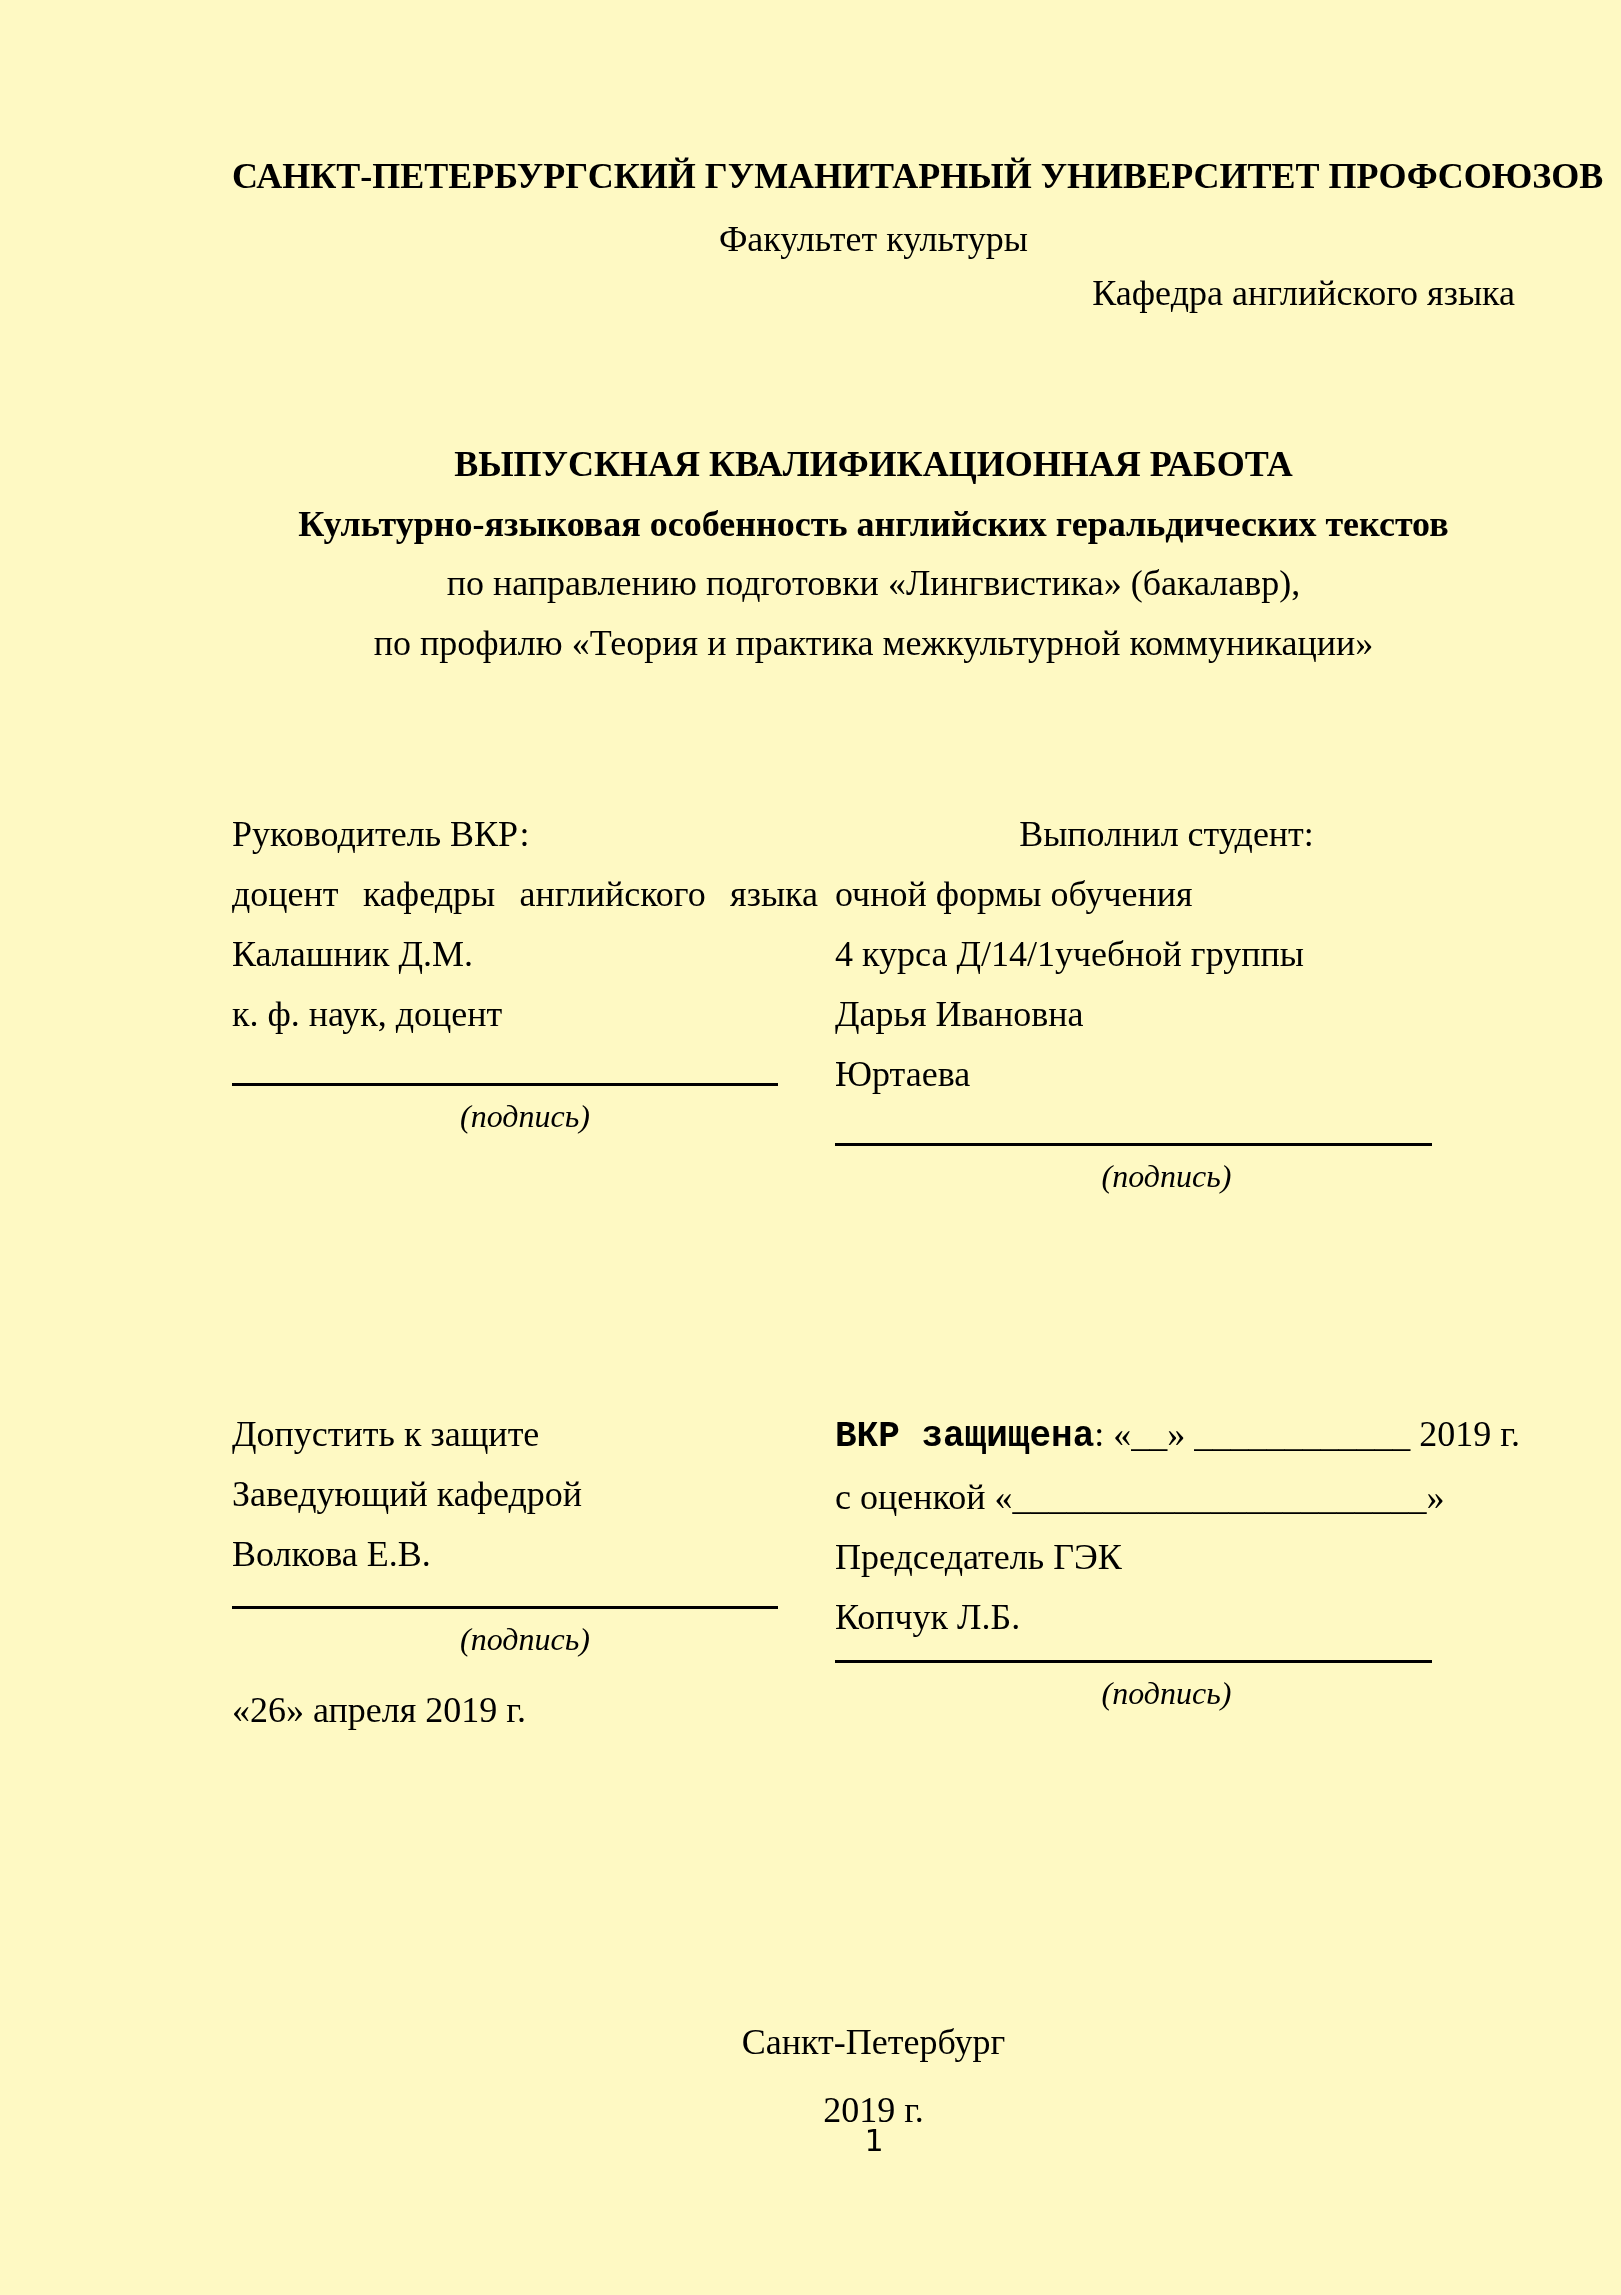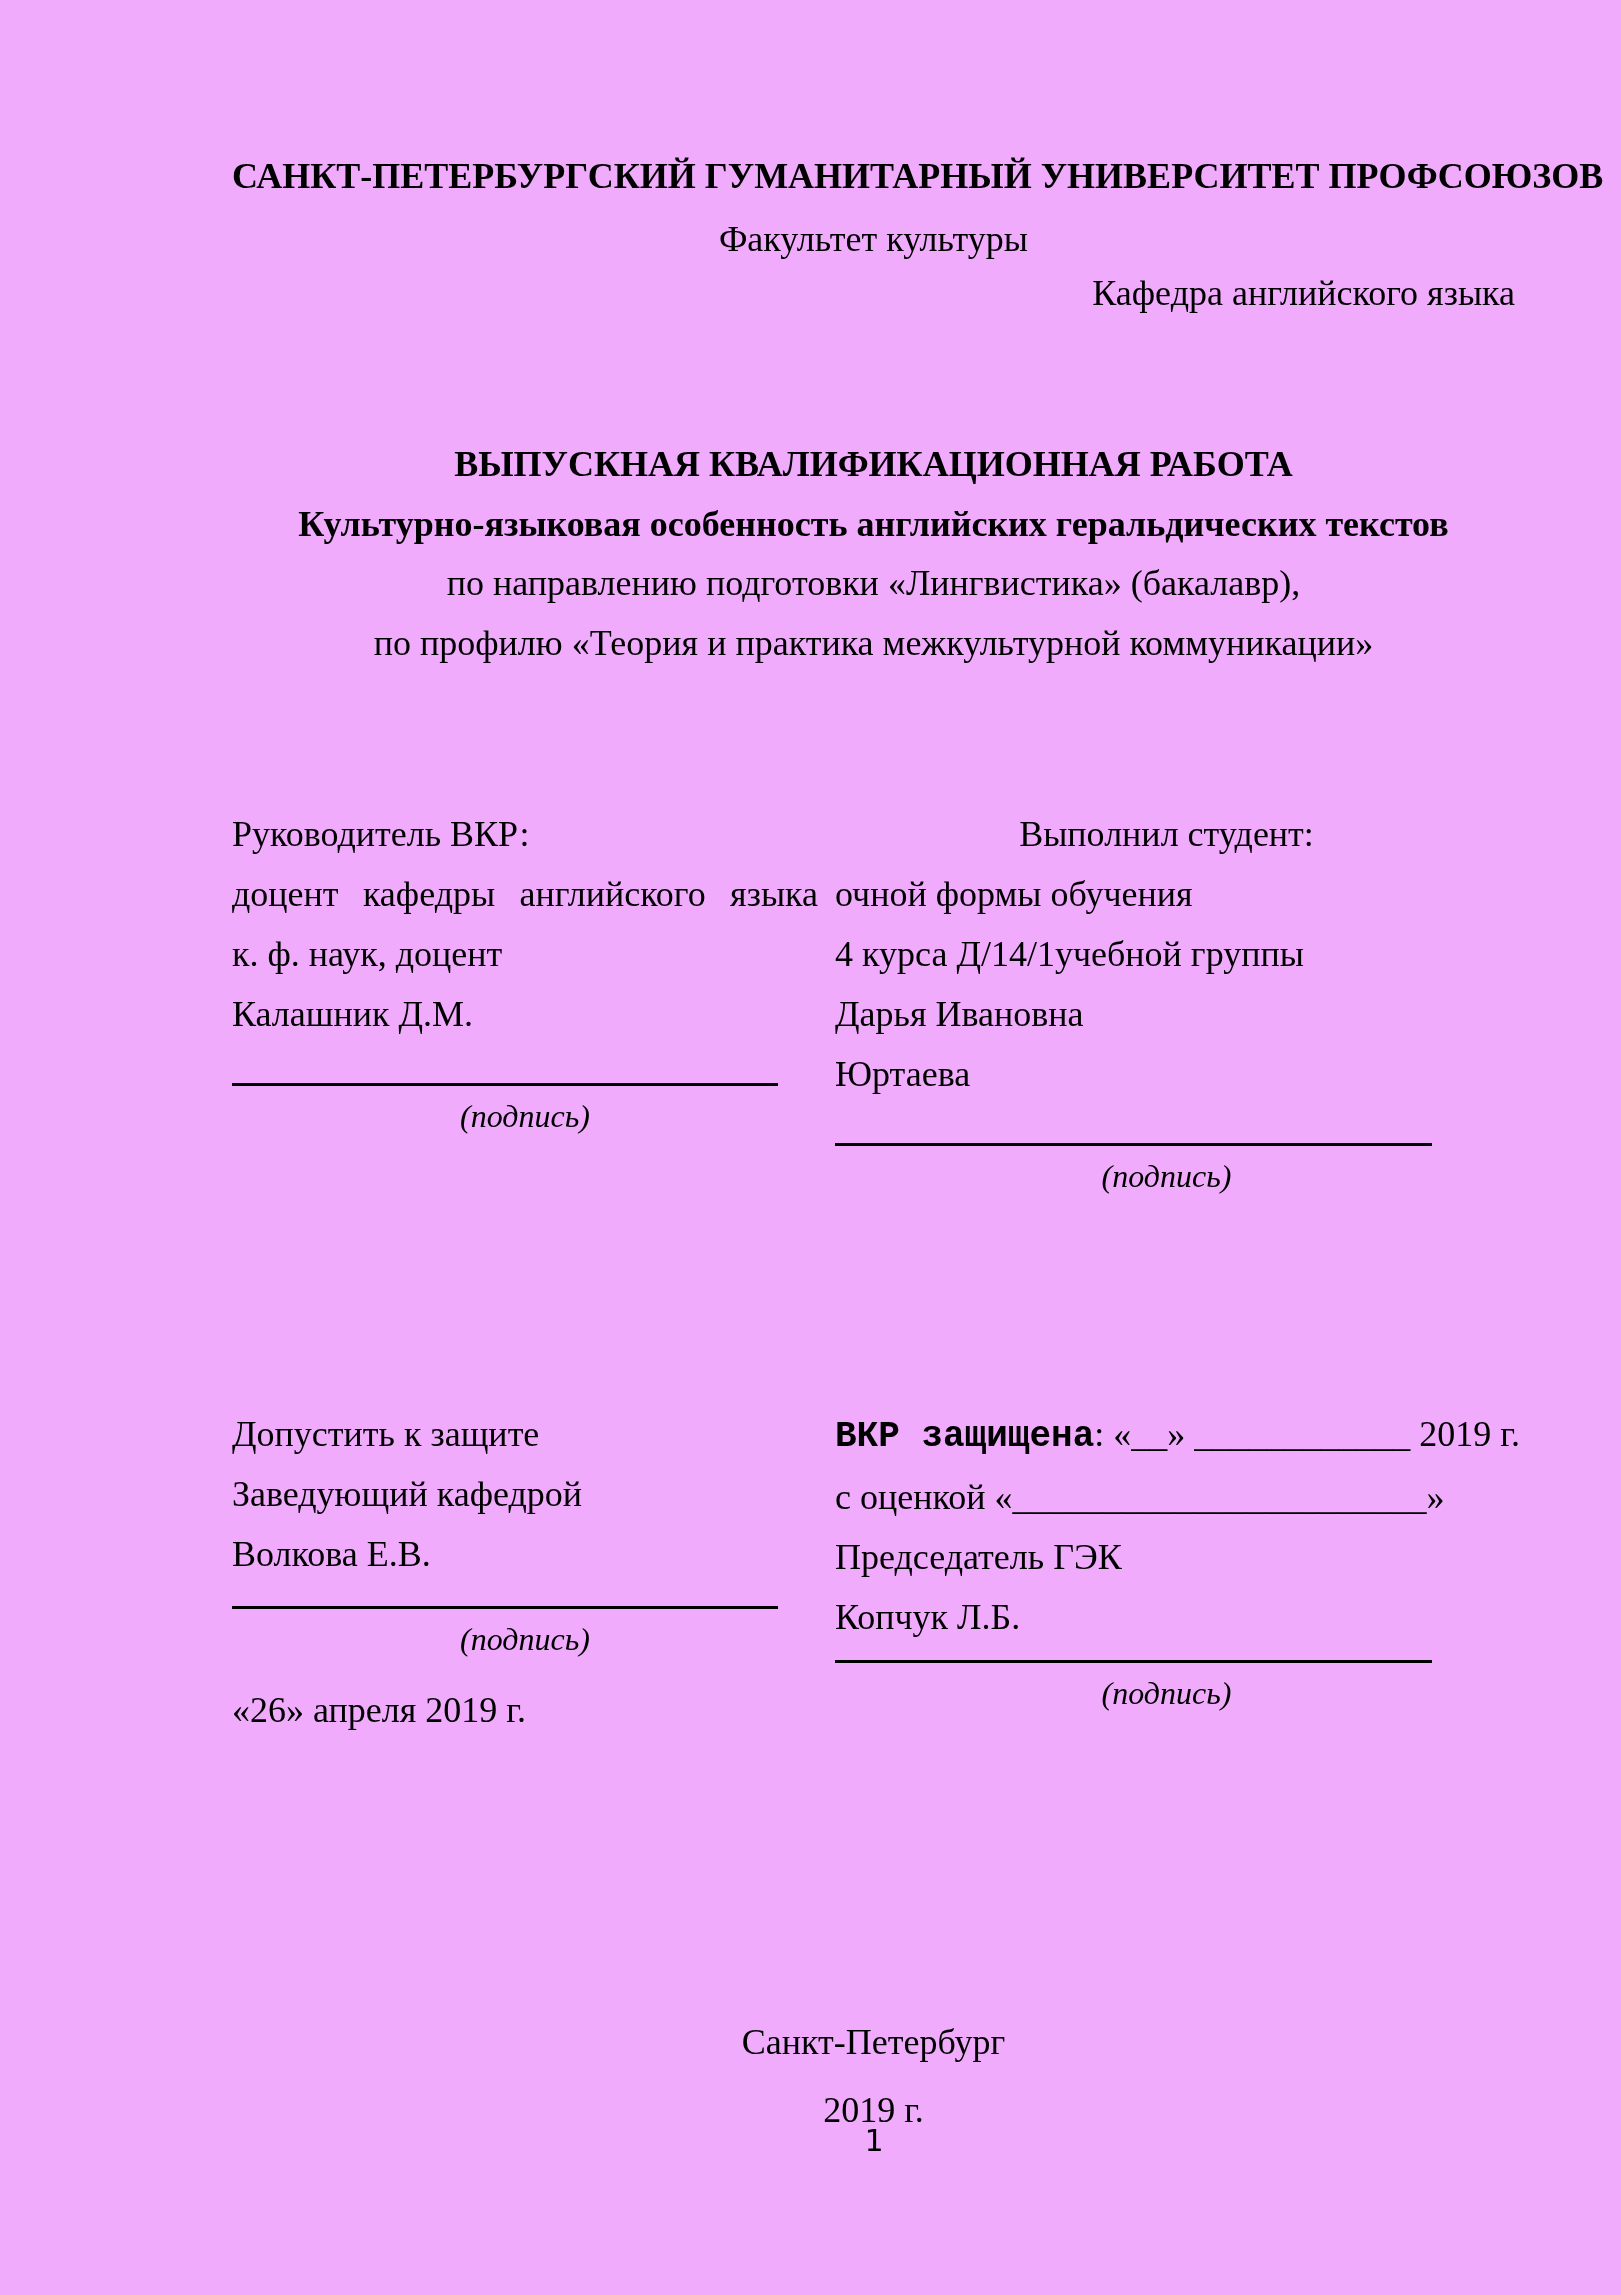--- a/index.html
+++ b/index.html
@@ -1,20 +1,20 @@
 <!DOCTYPE html>
 <html lang="ru" style="font-size:12.6px"><head>
 <meta charset="utf-8">
 <style>
   html, body { margin: 0; padding: 0; background: #ffffff; }
   .page {
     position: relative;
     width: 1622px;
     height: 2295px;
-    background: #f0abfc;
+    background: #fef9c3;
     color: #000000;
     font-family: "Liberation Serif", serif;
     font-size: 36px;
     line-height: 60px;
     overflow: hidden;
   }
   .content { position: absolute; left: 232px; width: 1283px; }
   p { margin: 0; }
   .nowrap { white-space: nowrap; }
   .bold { font-weight: bold; font-family: Liberation Mono, monospace; }
@@ -72,22 +72,22 @@
 
     <p class="work-type nowrap">ВЫПУСКНАЯ КВАЛИФИКАЦИОННАЯ РАБОТА</p>
     <p class="thesis-title nowrap">Культурно-языковая особенность английских геральдических текстов</p>
     <p class="program-line nowrap">по направлению подготовки «Лингвистика» (бакалавр),</p>
     <p class="profile-line nowrap">по профилю «Теория и практика межкультурной коммуникации»</p>
 
     <div class="columns mid-row">
       <div class="col-left">
         <p class="nowrap">Руководитель ВКР:</p>
         <p class="justified">доцент кафедры английского языка</p>
+        <p class="nowrap">Калашник Д.М.</p>
         <p class="nowrap">к. ф. наук, доцент</p>
-        <p class="nowrap">Калашник Д.М.</p>
         <div class="sigline sigline-left"></div>
         <p class="sig-caption">(подпись)</p>
       </div>
       <div class="col-right">
         <p class="center nowrap">Выполнил студент:</p>
         <p class="nowrap">очной формы обучения</p>
         <p class="nowrap">4 курса Д/14/1учебной группы</p>
         <p class="nowrap">Дарья Ивановна</p>
         <p class="nowrap">Юртаева</p>
         <div class="sigline sigline-right"></div>

